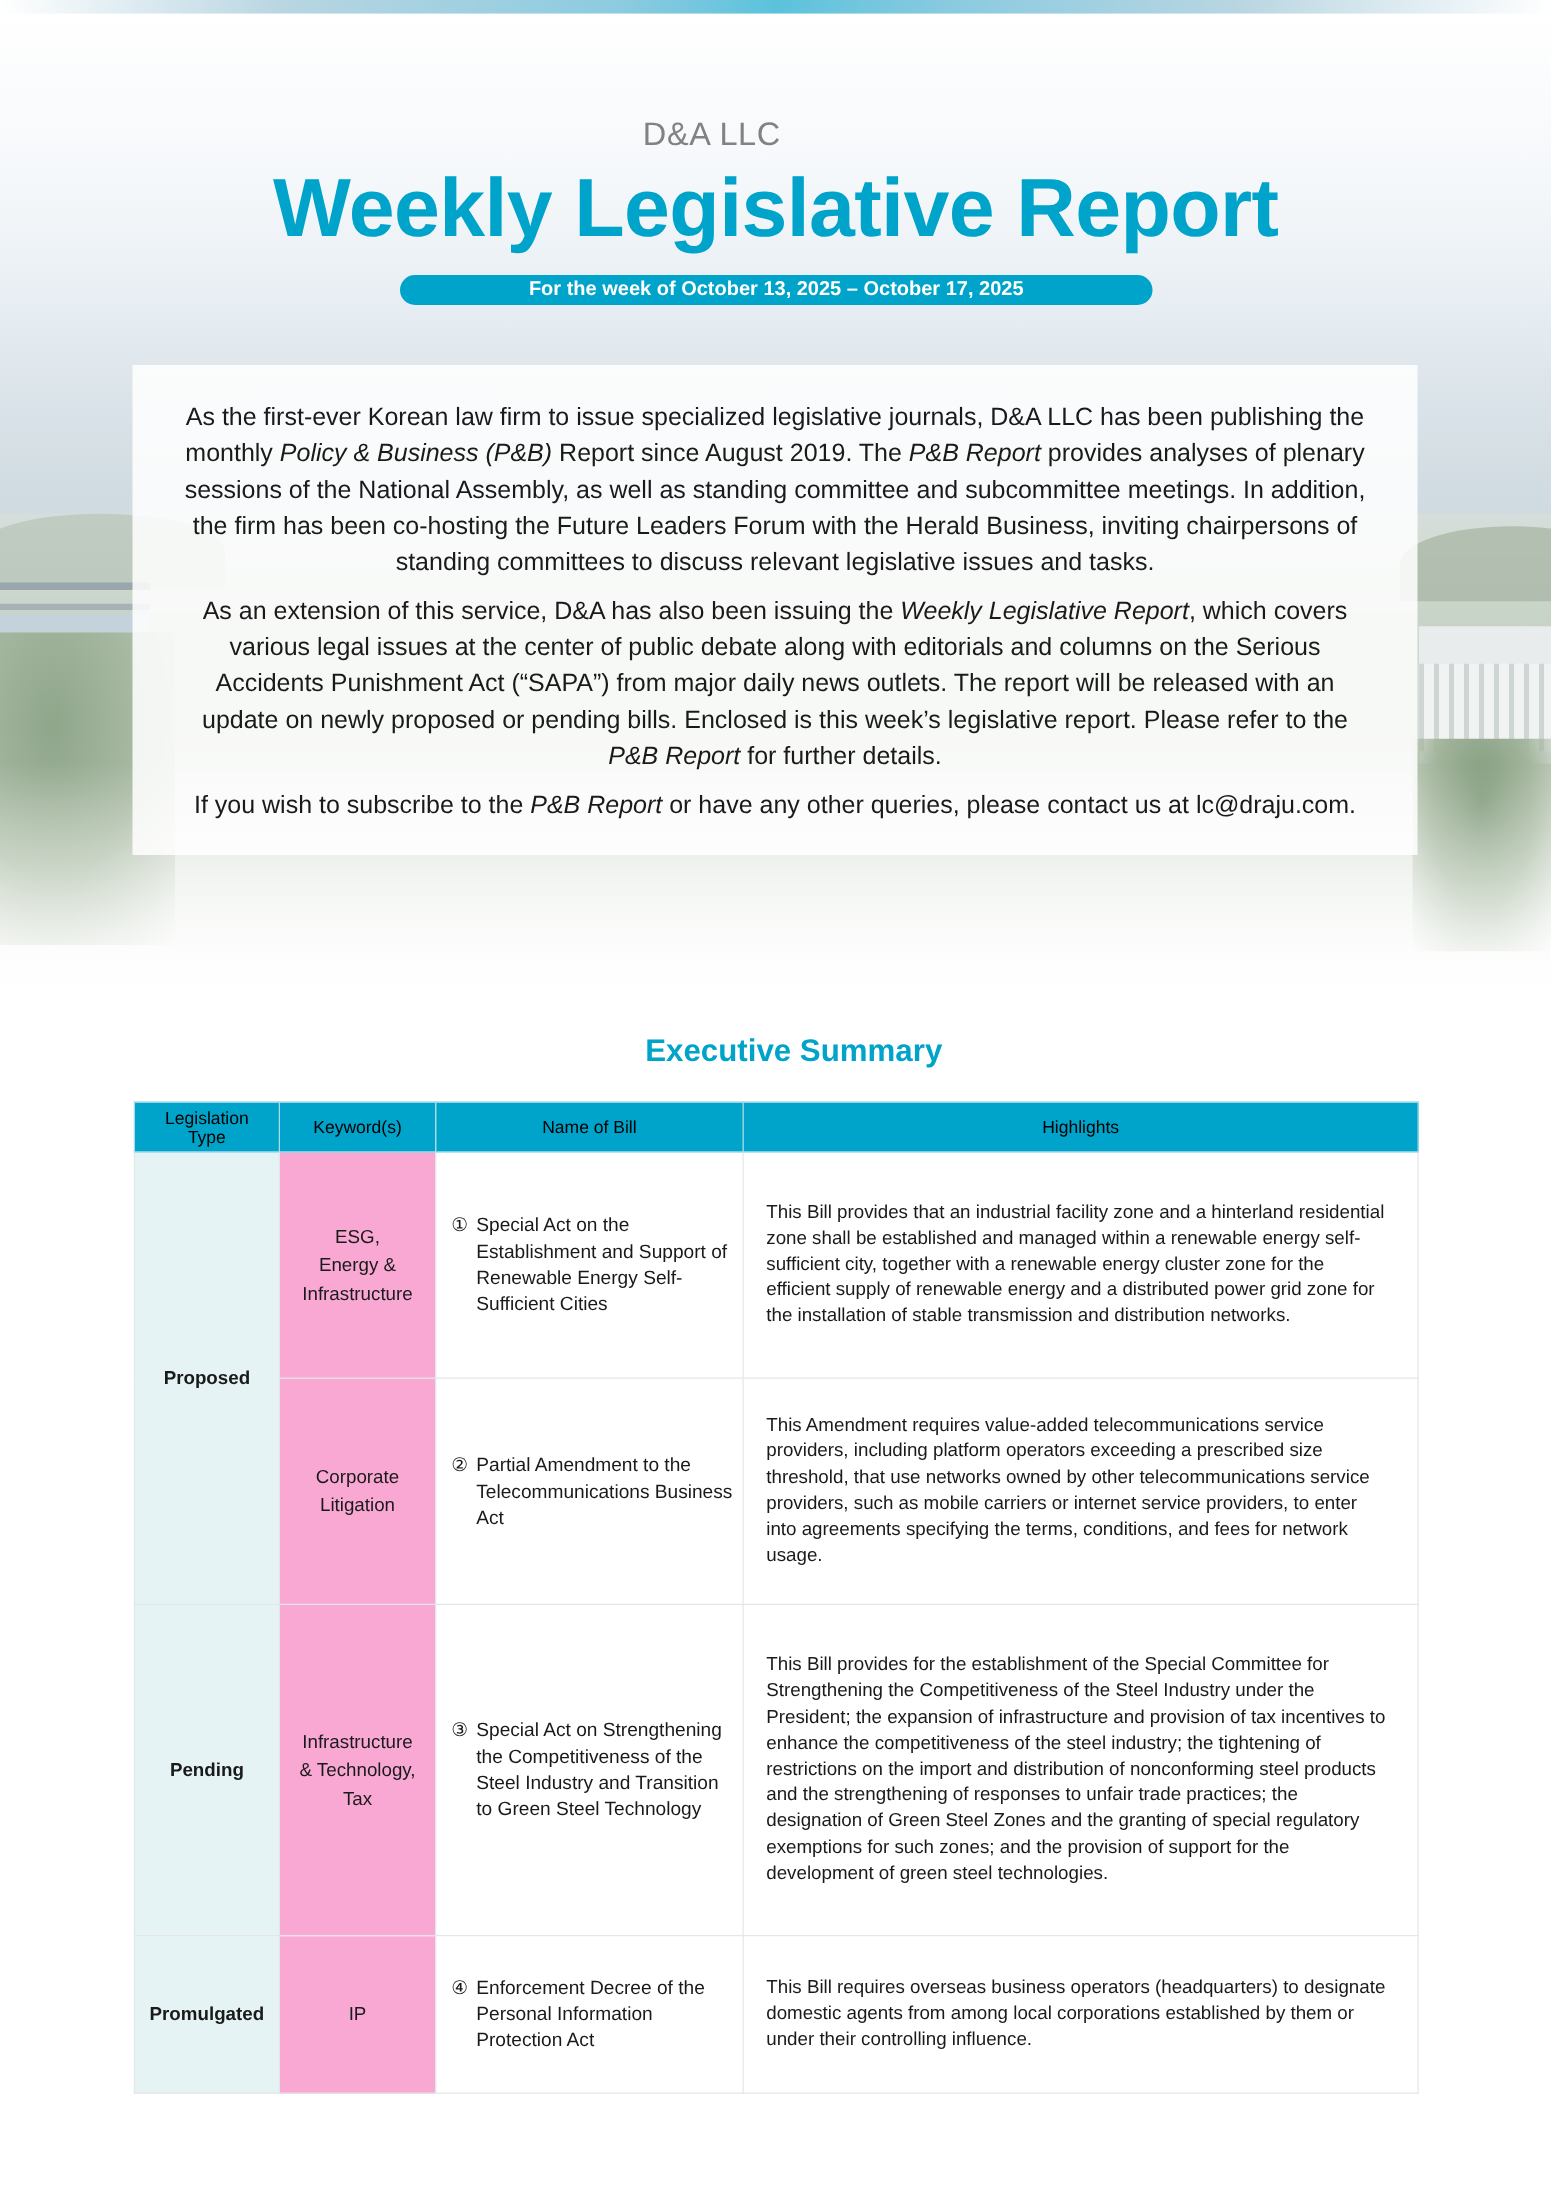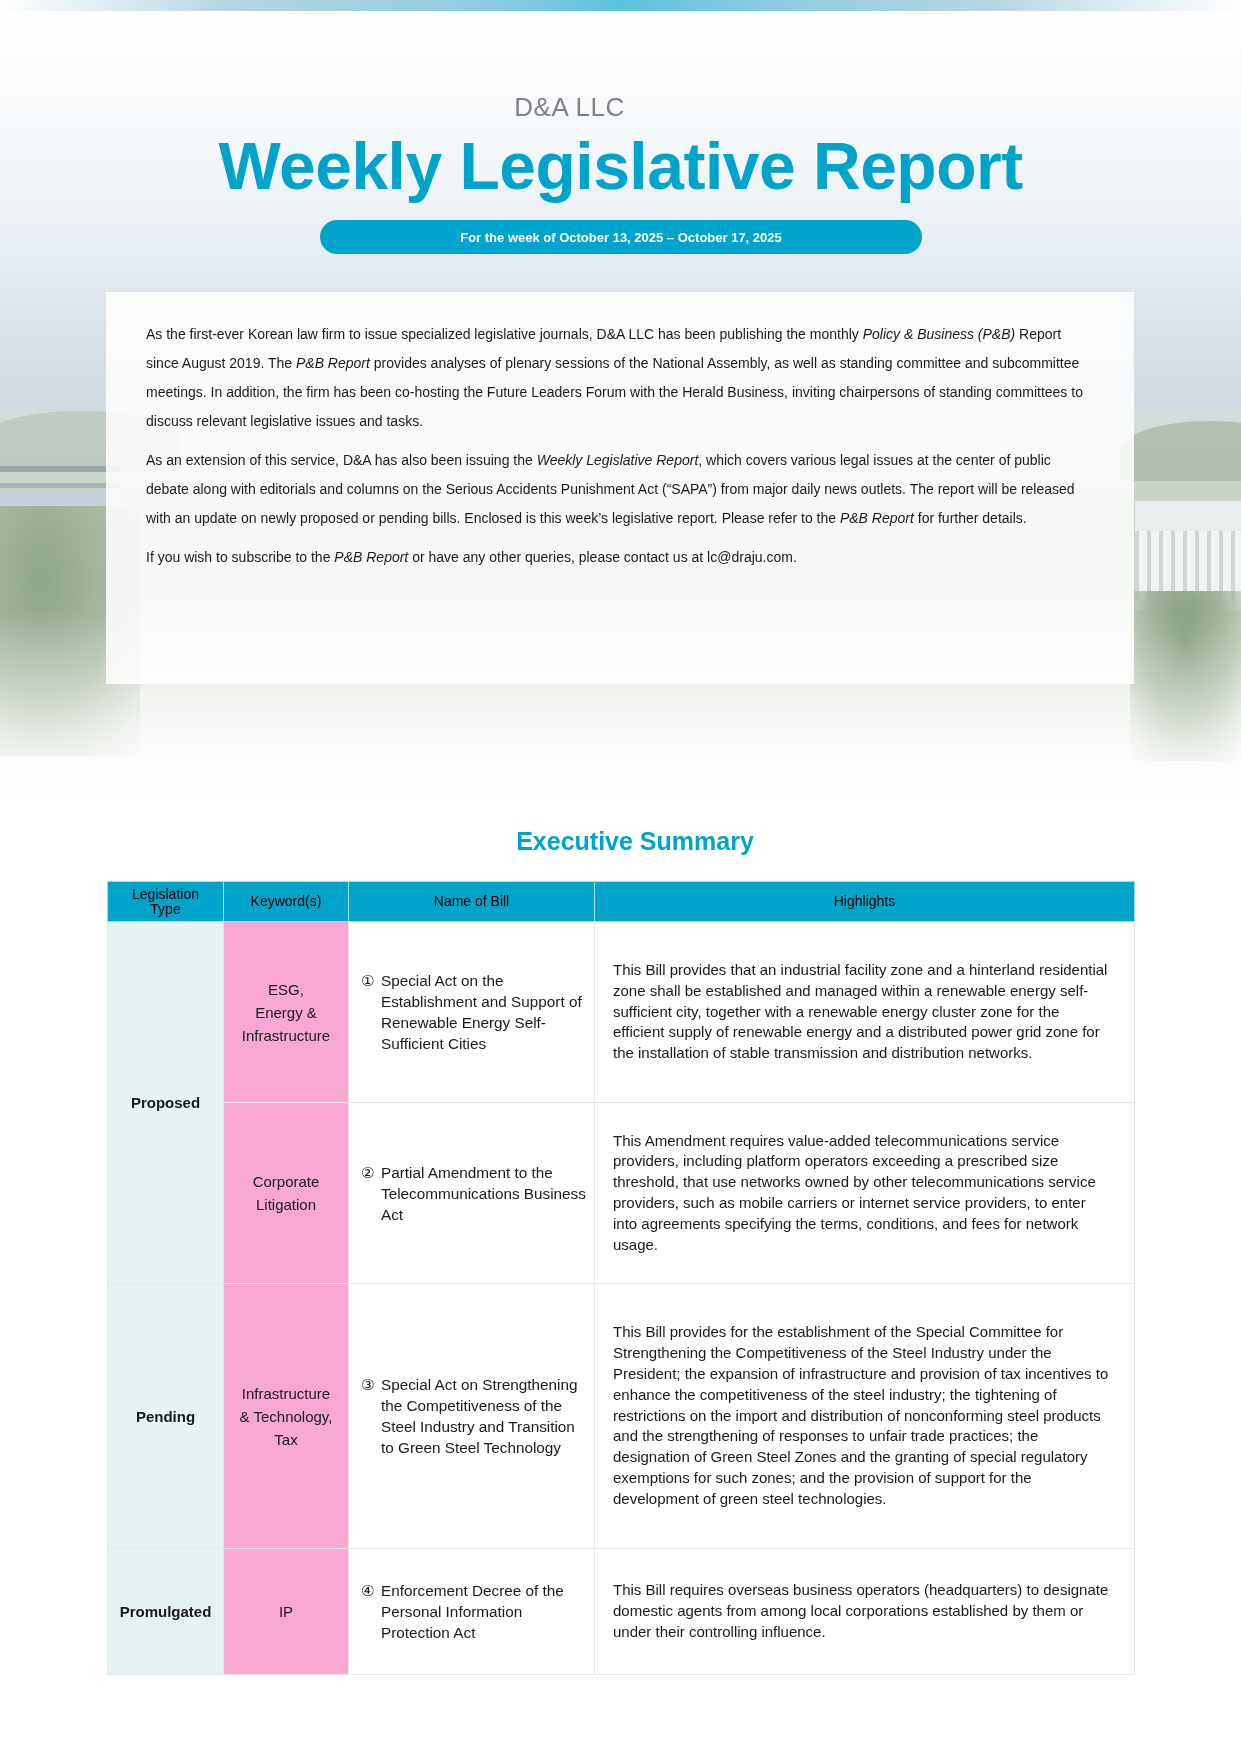--- a/index.html
+++ b/index.html
@@ -30,27 +30,27 @@
     background: repeating-linear-gradient(90deg, #cfd4d4 0 4px, #f1f2f2 4px 12px); }
   .hero .trees-right { position: absolute; left: 1130px; top: 580px; width: 111px; height: 170px;
     background: radial-gradient(ellipse at 50% 30%, #7f9a7a 0%, #a3b59c 50%, rgba(230,236,228,0) 100%); }
   .hero .fade { position: absolute; left: 0; top: 600px; width: 1241px; height: 200px;
     background: linear-gradient(180deg, rgba(255,255,255,0) 0%, #ffffff 100%); }
 
   .firm { position: absolute; left: 0; top: 92px; width: 1139px; text-align: center;
     font-size: 26px; color: #808285; letter-spacing: 0.5px; }
   .title { position: absolute; left: 0; top: 128px; width: 1241px; text-align: center;
     font-size: 66px; font-weight: bold; color: #00a3c9; letter-spacing: -0.5px; }
-  .week-pill { position: absolute; left: 320px; top: 220px; width: 602px; height: 34px;
-    background: #00a3c9; border-radius: 17px; color: #ffffff; font-size: 13px; font-weight: bold;
+  .week-pill { position: absolute; left: 320px; top: 220px; width: 602px; height: 24px;
+    background: #00a3c9; border-radius: 17px; color: #ffffff; font-size: 16px; font-weight: bold;
     display: flex; align-items: center; justify-content: center; }
 
   .intro-box { position: absolute; left: 106px; top: 292px; width: 1028px; height: 392px;
     background: rgba(255,255,255,0.86); padding: 28px 40px 0 40px; }
-  .intro-box p { font-size: 14px; line-height: 29px; color: #1a1a1a; margin-bottom: 10px; }
+  .intro-box p { font-size: 20px; line-height: 29px; color: #1a1a1a; margin-bottom: 10px; text-align: center; }
   .intro-box em { font-style: italic; }
 
   .exec-title { position: absolute; left: 0; top: 827px; width: 1241px; text-align: center;
     font-size: 25px; font-weight: bold; color: #00a3c9; padding-left: 29px; }
 
   table.summary { position: absolute; left: 107px; top: 881px; width: 1027px; border-collapse: collapse; table-layout: fixed; }
   table.summary th { background: #00a3c9; color: #000000; font-weight: normal; font-size: 14px; height: 40px;
     border: 1px solid #a9dbe8; text-align: center; line-height: 15px; }
   table.summary td { border: 1px solid #e4e6e8; font-size: 15px; vertical-align: middle; color: #1a1a1a; }
   td.type { background: #e5f3f5; text-align: center; font-weight: bold; font-size: 15.5px; margin-left: 34px; }

